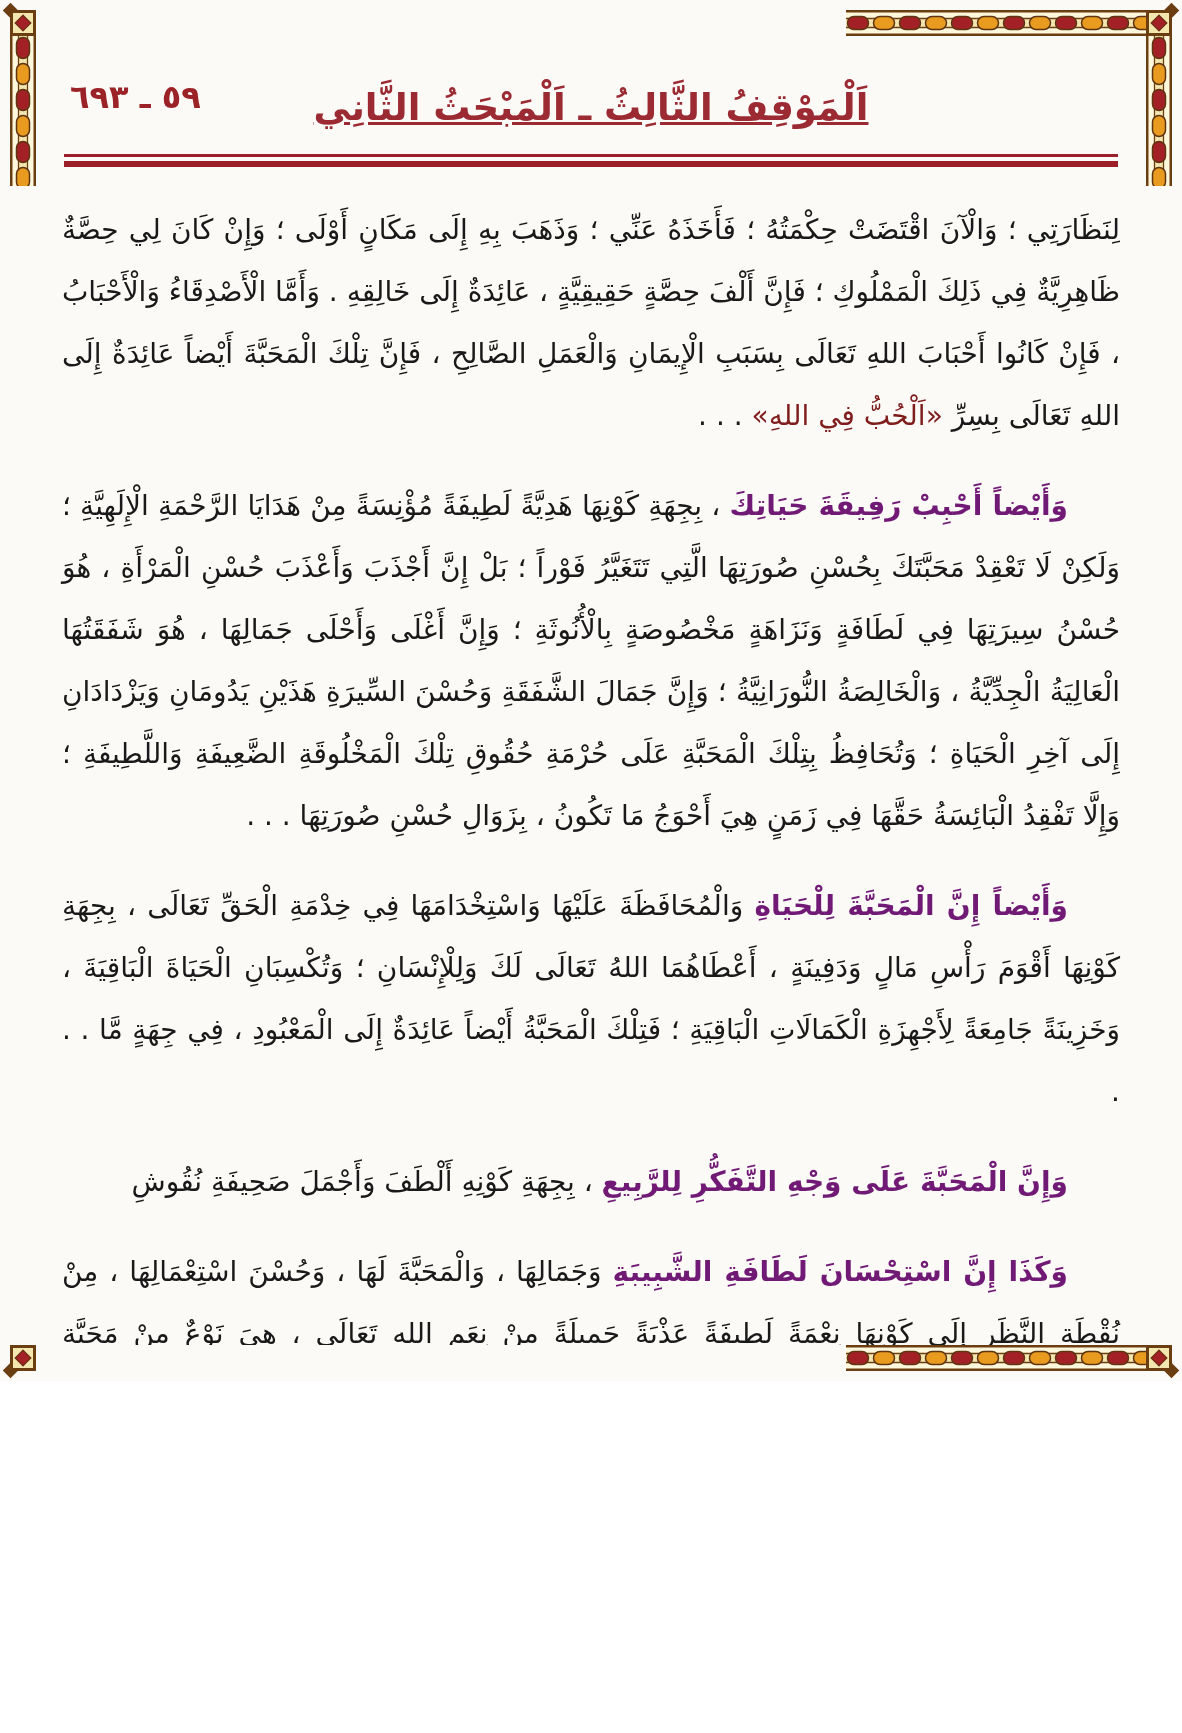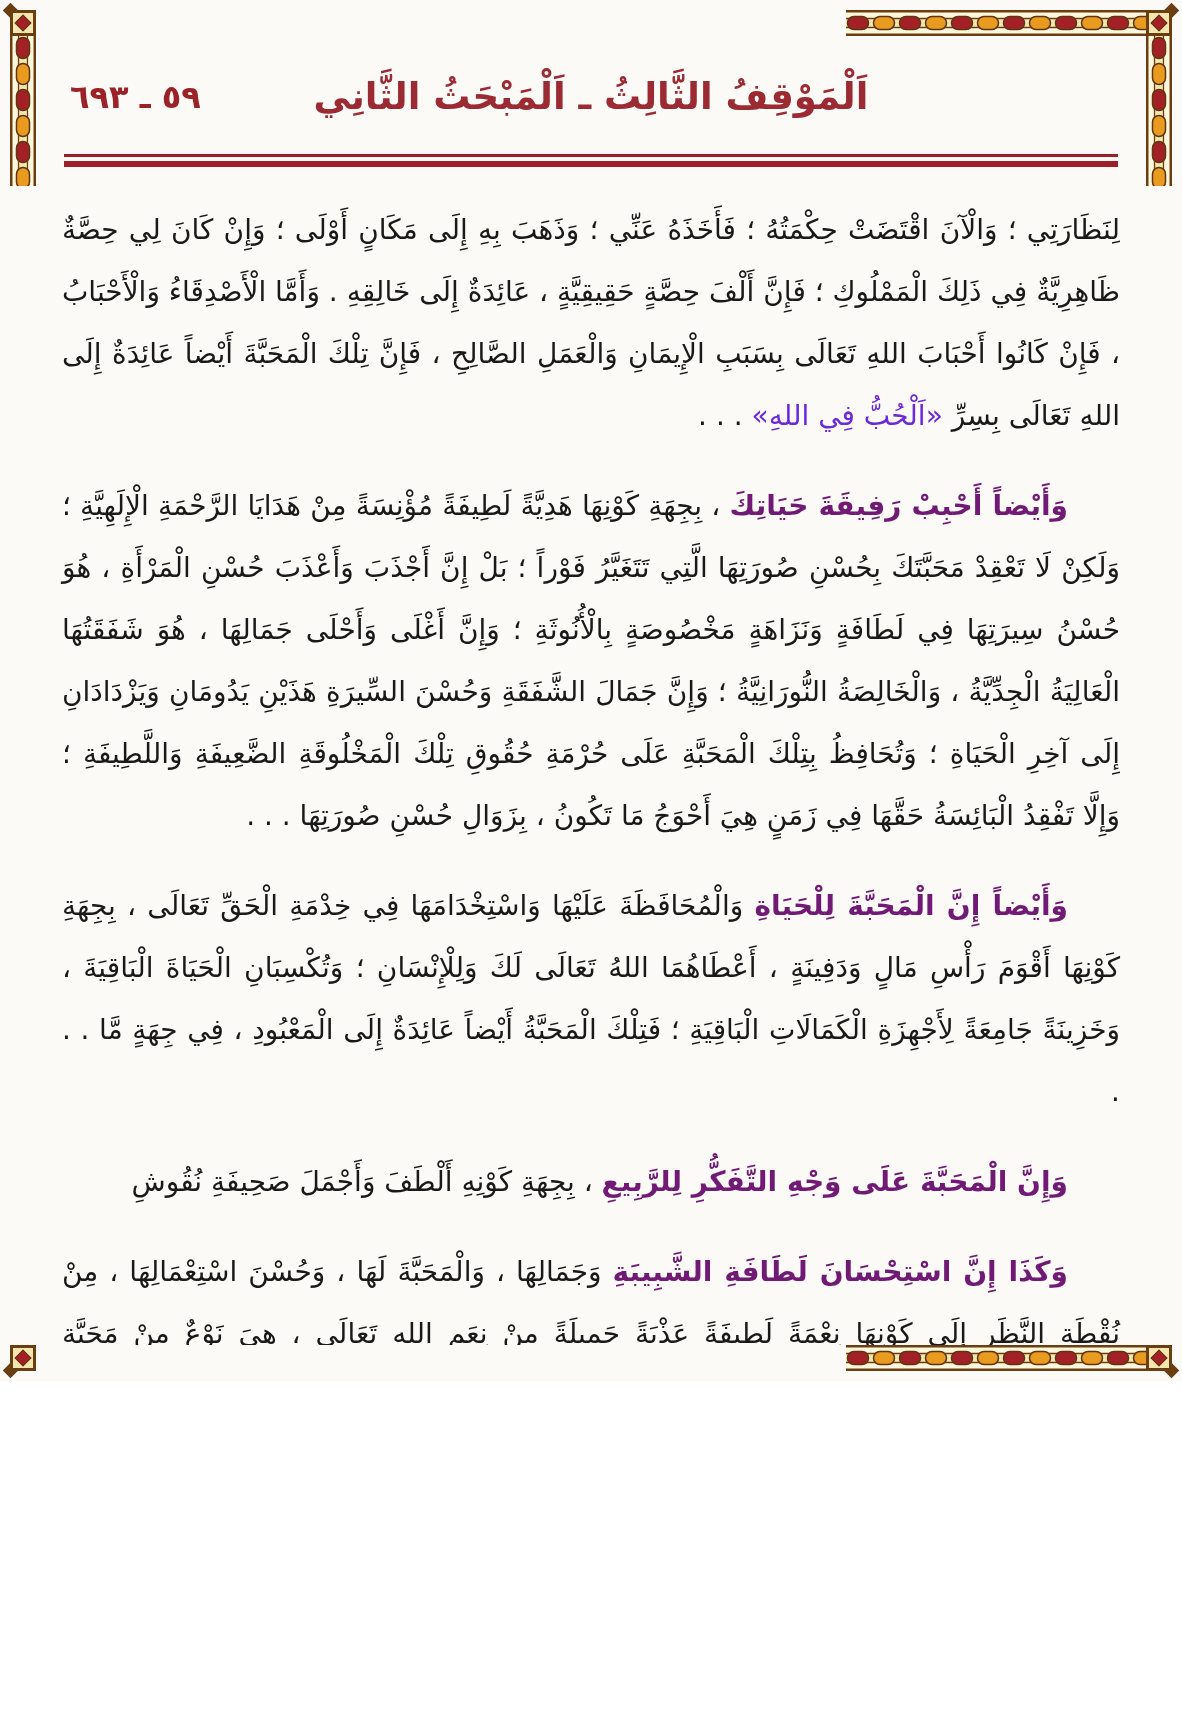--- a/index.html
+++ b/index.html
@@ -42,34 +42,34 @@
     position:absolute;left:36px;top:36px;right:36px;bottom:36px;
     padding:16px 26px 8px 26px;box-sizing:border-box;overflow:hidden;
     direction:rtl;
   }
   .page-header{position:relative;height:100px;}
   .page-numbers{
     position:absolute;left:8px;top:26px;direction:rtl;
     font-size:32px;font-weight:bold;color:#9B2328;letter-spacing:2px;
   }
   .page-title{
-    position:absolute;left:120px;right:120px;top:18px;margin:5px;
-    text-align:center;font-size:37px;font-weight:bold;color:#9B2A33;
+    position:absolute;left:120px;right:120px;top:18px;margin:16px;
+    text-align:center;font-size:37px;font-weight:bold;color:#9B2A33;text-decoration:underline;
   }
   .double-rule{
     height:4px;margin:2px 2px 32px 2px;
     border-top:3px solid #9B1E28;border-bottom:6px solid #9B1E28;
   }
   .body-text{direction:rtl;}
   .para{
     margin:0 0 28px 0;font-size:28px;line-height:62px;color:#191919;
     text-align:justify;
   }
   .para.indent{text-indent:52px;}
-  .red{color:#6d28d9;}
+  .red{color:#7f1d1d;}
   .lead{color:#701a75;font-weight:bold;}
 </style>
 </head>
 <body>
 
 <div class="page">
 
   <svg width="0" height="0" style="position:absolute" aria-hidden="true">
     <defs>
       <pattern id="chainH" width="52" height="26" patternUnits="userSpaceOnUse">

